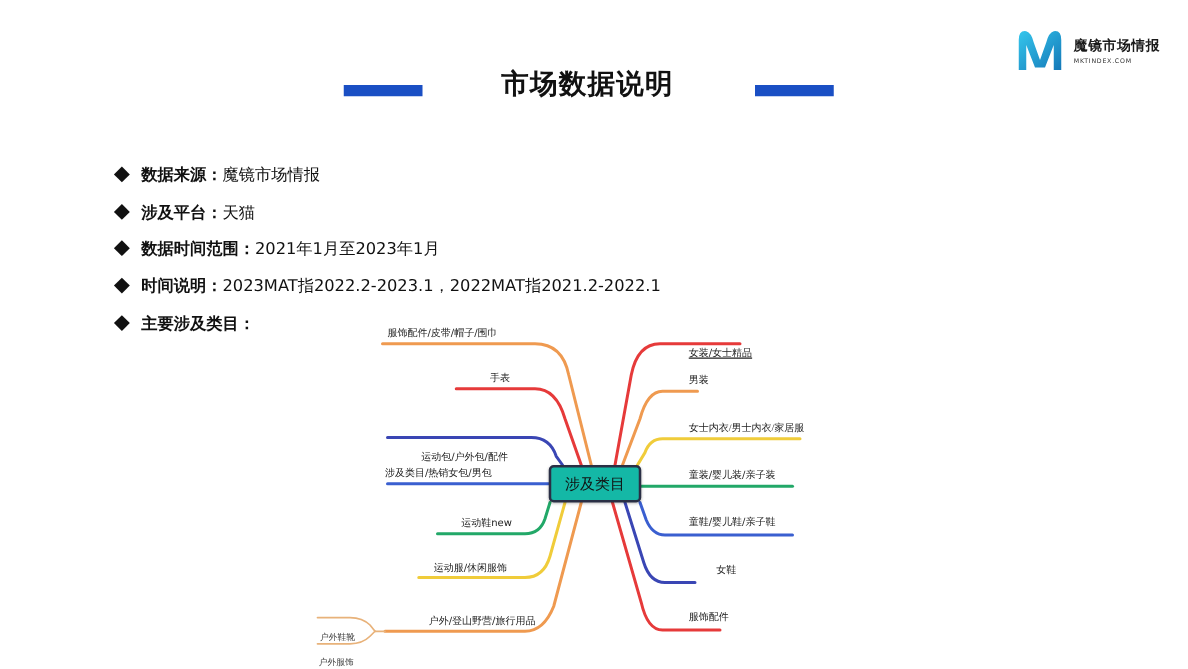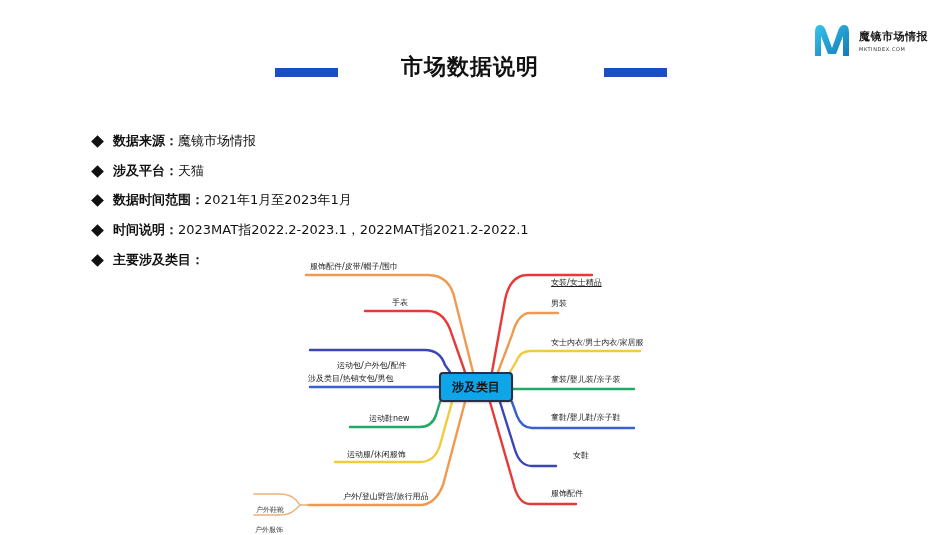--- a/index.html
+++ b/index.html
@@ -19,21 +19,21 @@
   .bullets { position: absolute; left: 91px; top: 131px; }
   .bullet { position: absolute; left: 0; height: 20px; white-space: nowrap; font-size: 13px; line-height: 20px; }
   .bullet .diamond { display: inline-block; width: 9px; height: 9px; background: #111; transform: rotate(45deg); margin: 0 11px 1px 2px; vertical-align: middle; }
   .bullet .label { font-weight: bold; }
   .bullet .value { font-weight: normal; }
 
   .mindmap { position: absolute; left: 240px; top: 250px; width: 440px; height: 285px; }
   .mindmap svg { position: absolute; left: 0; top: 0; }
   .node-label { position: absolute; font-size: 8px; color: #222; white-space: nowrap; }
   .node-label.small { font-size: 7px; color: #444; }
-  .center-node { position: absolute; left: 199px; top: 122px; width: 74px; height: 30px; border: 2px solid #2a2f45; border-radius: 4px; background: #0ea5e9; font-size: 12px; font-weight: bold; text-align: center; line-height: 26px; color: #111; box-shadow: 0 1px 2px rgba(0,0,0,0.2); }
+  .center-node { position: absolute; left: 199px; top: 122px; width: 74px; height: 30px; border: 2px solid #2a2f45; border-radius: 4px; background: #14b8a6; font-size: 12px; font-weight: normal; text-align: center; line-height: 26px; color: #111; box-shadow: 0 1px 2px rgba(0,0,0,0.2); }
 </style>
 </head>
 <body>
 
 <div class="logo">
   <svg class="logo-mark" viewBox="0 0 40 36" width="40" height="36">
     <defs>
       <linearGradient id="lg1" x1="0" y1="0" x2="1" y2="1">
         <stop offset="0" stop-color="#35c6ec"></stop>
         <stop offset="1" stop-color="#1478b8"></stop>

